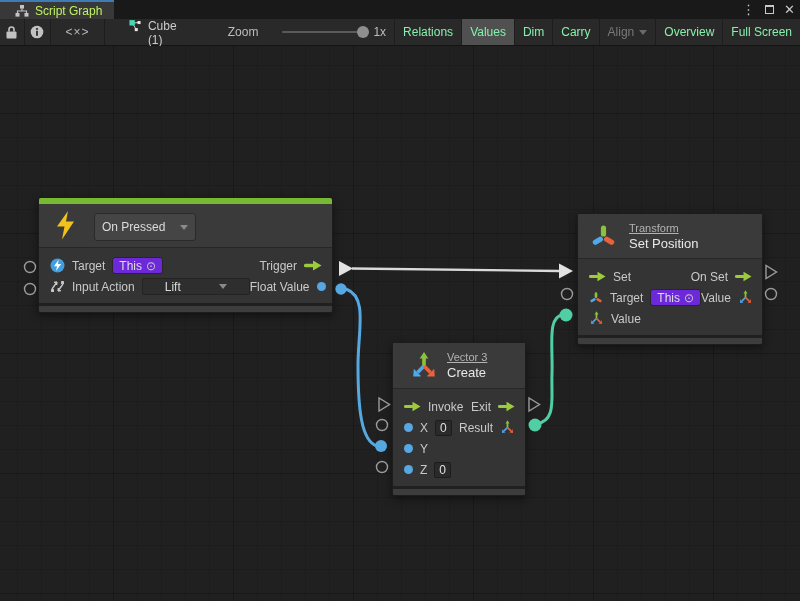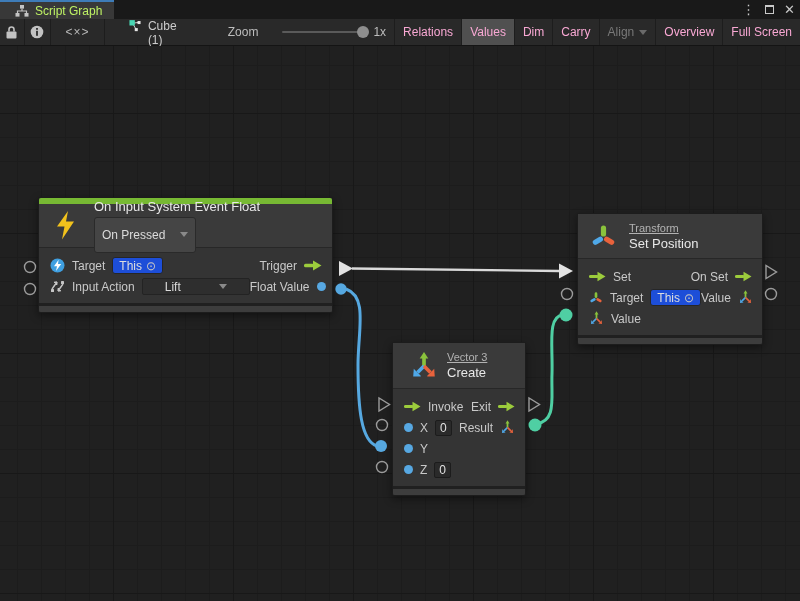--- a/index.html
+++ b/index.html
@@ -21,21 +21,21 @@
     border-bottom:1px solid #141414; display:flex; align-items:stretch; color:#cfcfcf; font-size:12px; }
   .tool { display:flex; align-items:center; justify-content:center; border-right:1px solid #1d1d1d; }
   .tool-lock { width:27px; } .tool-info { width:29px; } .tool-code { width:60px; color:#b8b8b8; font-size:12px; letter-spacing:1px;}
   .crumb { display:flex; gap:6px; padding:0 10px; margin-left:14px; color:#cccccc; }
   .zoomgrp { display:flex; align-items:center; margin-left:28px; }
   .zoom-label { color:#bdbdbd; margin-right:24px; }
   .zoom-track { position:relative; width:82px; height:2px; background:#5a5a5a; border-radius:1px; }
   .zoom-handle { position:absolute; right:-5px; top:-5px; width:12px; height:12px; border-radius:50%; background:#8f8f8f; }
   .zoom-val { color:#bdbdbd; margin-left:9px; margin-right:8px; }
   .tbtns { display:flex; margin-left:auto; }
-  .tbtn { display:flex; align-items:center; padding:0 8px; border-left:1px solid #1d1d1d; color:#f9a8d4; cursor:default; white-space:nowrap; }
+  .tbtn { display:flex; align-items:center; padding:0 8px; border-left:1px solid #1d1d1d; color:#86efac; cursor:default; white-space:nowrap; }
   .tbtn.active { background:#505050; }
   .tbtn.disabled { color:#787878; }
   .caret-dn { width:0; height:0; border-left:4px solid transparent; border-right:4px solid transparent;
     border-top:5px solid #8a8a8a; margin-left:5px; }
   .tbtn.disabled .caret-dn { border-top-color:#6a6a6a; }
 
   
   .canvas { position:absolute; left:0; top:46px; width:800px; height:555px; background-color:#202020;
     background-image:
       linear-gradient(#181818 1px, transparent 1px),
@@ -51,26 +51,26 @@
   .accent { height:6px; background:#77b933; border-radius:2px 2px 0 0; }
   .nhead { background:#3a3a3a; display:flex; align-items:center; border-bottom:1px solid #272727; }
   .ntitle { font-size:13px; color:#e8e8e8; }
   .nsub { font-size:11px; color:#b2b2b2; margin-bottom:2px;text-decoration:underline; }
   .nbody { padding:7px 0 6px 0; }
   .nrow { height:21px; display:flex; align-items:center; justify-content:space-between; padding:0 10px 0 11px; }
   .rleft, .rright { display:flex; align-items:center; gap:7px; }
   .rlabel { font-size:12px; color:#c9c9c9; white-space:nowrap; }
   .nfoot { height:9px; background:#3d3d3d; border-top:3px solid #202020; border-radius:0 0 2px 2px; }
 
-  .chip { display:flex; align-items:center; gap:4px; height:17px; padding:0 6px; background:#1d4ed8;
+  .chip { display:flex; align-items:center; gap:4px; height:17px; padding:0 6px; background:#6d28d9;
     border:1px solid #262626; border-radius:3px; font-size:12px; color:#dedede; }
   .chip .tgt { font-size:12px; color:#c4c4c4; line-height:1; }
   .ddl { display:flex; align-items:center; justify-content:space-between; height:17px; padding:0 22px;
     background:#2e2e2e; border:1px solid #232323; border-radius:2px; font-size:12px; color:#dcdcdc; }
-  .hd-ddl { display:inline-flex; align-items:center; gap:10px; height:36px; padding:0 7px; background:#454545;
+  .hd-ddl { display:inline-flex; align-items:center; gap:10px; height:28px; padding:0 7px; background:#454545;
     border:1px solid #2a2a2a; border-radius:3px; font-size:12px; color:#dcdcdc; margin-top:3px; }
   .vbox { min-width:16px; height:16px; padding:0 4px; background:#2a2a2a; border:1px solid #1c1c1c;
     border-radius:2px; font-size:12px; color:#e0e0e0; display:flex; align-items:center; justify-content:center; }
   .dot { width:9px; height:9px; border-radius:50%; background:#57a8e2; flex:0 0 auto; }
 
   #node-event { left:38px; top:197px; width:295px; }
   #node-event .nhead { height:44px; padding-left:11px; }
   #node-event .bolt-wrap { width:44px; display:flex; justify-content:flex-start; padding-left:4px; }
   #node-set { left:577px; top:213px; width:186px; }
   #node-set .nhead { height:45px; padding-left:12px; gap:12px; }
@@ -168,21 +168,20 @@
 
   <div class="node" id="node-event">
     <div class="accent"></div>
     <div class="nhead">
       <div class="bolt-wrap">
         <svg width="23" height="29" viewBox="0 0 23 29">
           <polygon points="14,0 3,15.5 10.5,15.5 8,28.5 20,10.5 12,10.5" fill="#f2c21c"></polygon>
         </svg>
       </div>
       <div>
-        <div class="ntitle">On Input System Event Float</div>
         <div class="hd-ddl">
           <span>On Pressed</span>
           <span class="caret-dn"></span>
         </div>
       </div>
     </div>
     <div class="nbody">
       <div class="nrow">
         <div class="rleft">
           <svg width="15" height="15" viewBox="0 0 15 15">

